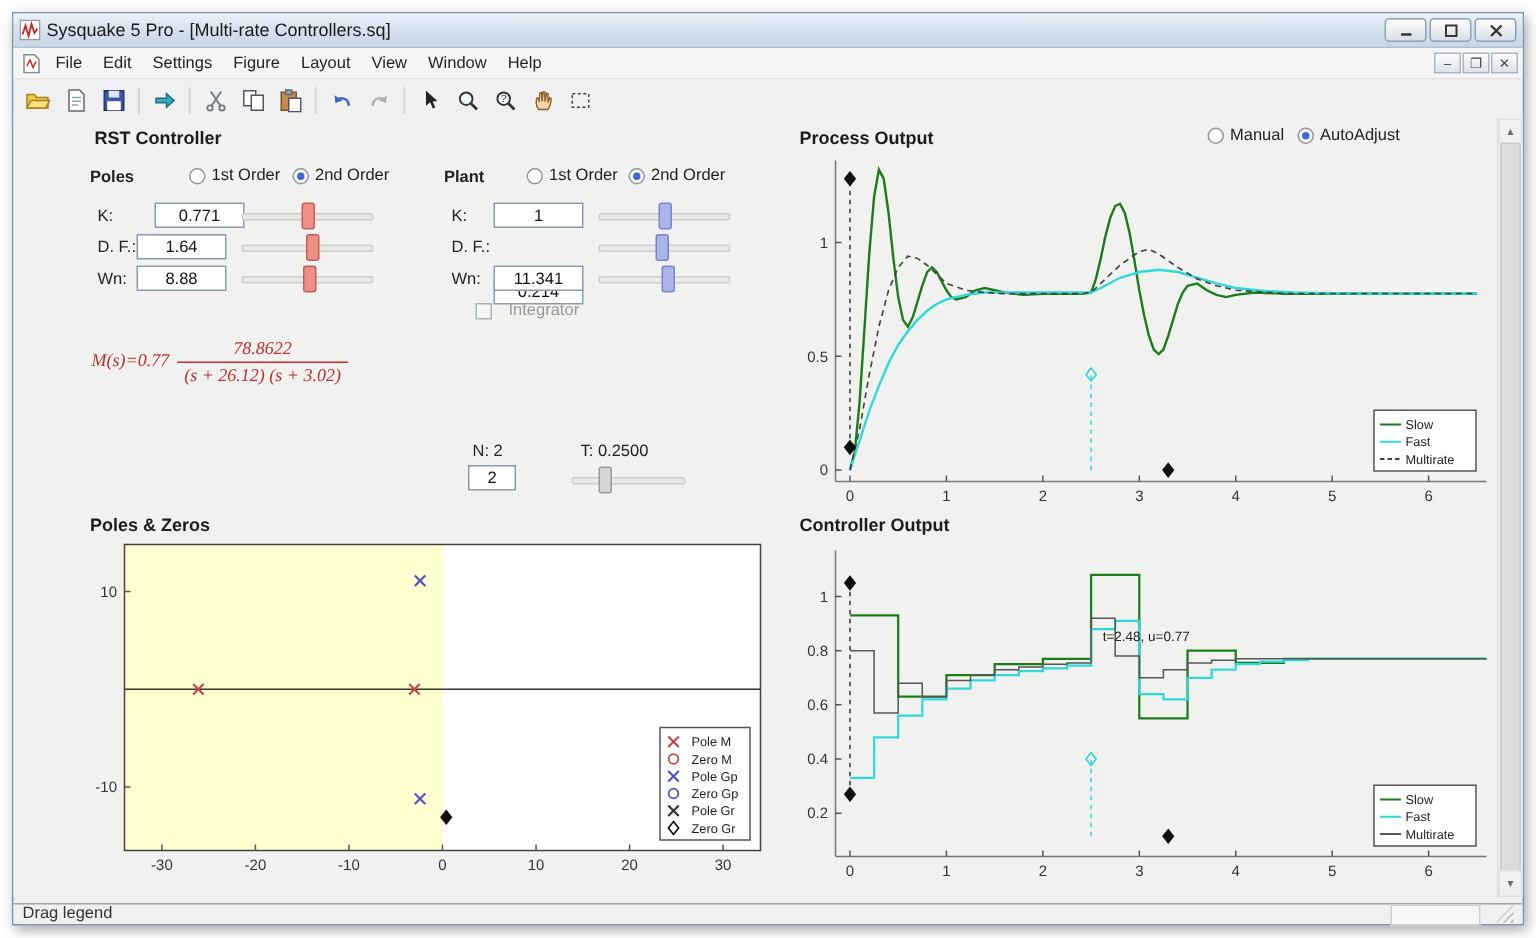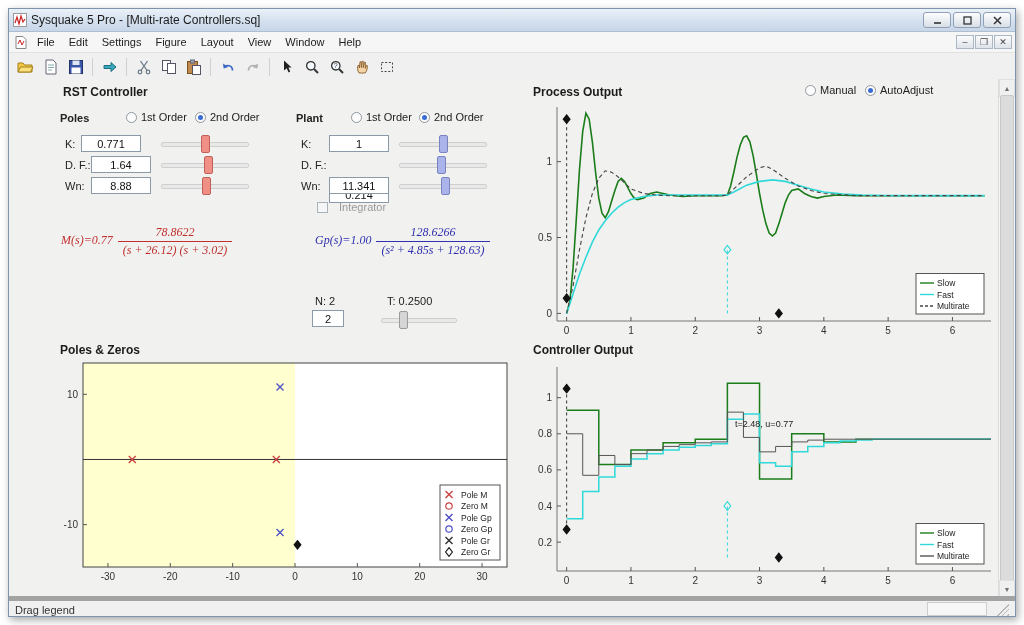--- a/index.html
+++ b/index.html
@@ -46,21 +46,21 @@
   .frac{display:inline-block;text-align:center;vertical-align:middle;margin-left:5px;}
   .frac .num{display:block;padding:0 5px 1px;border-bottom:1px solid currentColor;}
   .frac .den{display:block;padding:1px 5px 0;}
   
   .plot{position:absolute;}
   .plot svg text{font-family:"Liberation Sans",sans-serif;}
   .plot svg .tick{font-size:10px;fill:#333;}
   .plot svg .lg{font-size:8.5px;fill:#222;}
   .plot svg .anno{font-size:9px;fill:#222;}
   
-  .statusbar{position:absolute;left:0;right:0;bottom:0;height:20px;background:#f0f0f0;border-top:5px solid #a3a3a3;display:flex;align-items:flex-end;font-size:11px;color:#333;padding:0 6px;box-sizing:border-box;}
+  .statusbar{position:absolute;left:0;right:0;bottom:0;height:14px;background:#f0f0f0;border-top:1px solid #a3a3a3;display:flex;align-items:flex-start;font-size:11px;color:#333;padding:0 6px;box-sizing:border-box;}
   .status-fill{flex:1;}
   .status-box{width:58px;height:12px;border:1px solid #cdcdcd;background:#f7f7f7;margin-right:10px;}
   .grip{width:12px;height:12px;background:
     linear-gradient(135deg,transparent 50%,#b9b9b9 50%,#b9b9b9 55%,transparent 55%,transparent 70%,#b9b9b9 70%,#b9b9b9 75%,transparent 75%,transparent 90%,#b9b9b9 90%);}
 </style>
 </head>
 <body>
 
 <div class="app">
 
@@ -214,21 +214,21 @@
     <span class="radio" style="left:117px;top:32px;">
         <span class="rcirc"></span>
         <span>1st Order</span>
       </span>
     <span class="radio checked" style="left:186px;top:32px;">
         <span class="rcirc"></span>
         <span>2nd Order</span>
       </span>
 
     <div class="lbl" style="left:56px;top:59px;">K:</div>
-    <input class="num-input" style="left: 72px; top: 56px; width: 52px;" value="0.771">
+    <input class="num-input" style="left: 94px; top: 56px; width: 52px;" value="0.771">
     <span class="slider" style="left:152px;top:56px;width:88px;">
         <span class="strack"></span>
         <span class="sthumb thumb-red" style="left:46%;"></span>
       </span>
 
     <div class="lbl" style="left:56px;top:80px;">D. F.:</div>
     <input class="num-input" style="left: 82px; top: 77px; width: 52px;" value="1.64">
     <span class="slider" style="left:152px;top:77px;width:88px;">
         <span class="strack"></span>
         <span class="sthumb thumb-red" style="left:49%;"></span>
@@ -274,23 +274,20 @@
     <span class="slider" style="left:390px;top:98px;width:88px;">
         <span class="strack"></span>
         <span class="sthumb thumb-blue" style="left:48%;"></span>
       </span>
 
     <span class="checkbox" style="left:308px;top:122px;">
         <span class="cbox"></span>
         <span>Integrator</span>
       </span>
 
-    <div class="formula blue" style="left:306px;top:146px;">
-      <span>Gp(s)=1.00</span><span class="frac"><span class="num">128.6266</span><span class="den">(s² + 4.85s + 128.63)</span></span>
-    </div>
 
     <div class="lbl" style="left:306px;top:216px;">N: 2</div>
     <input class="num-input" style="left: 303px; top: 231px; width: 24px;" value="2">
     <div class="lbl" style="left:378px;top:216px;">T: 0.2500</div>
     <span class="slider" style="left:372px;top:232px;width:76px;">
         <span class="strack"></span>
         <span class="sthumb thumb-gray" style="left:24%;"></span>
       </span>
 
     <div class="panel-title" style="left:524px;top:6px;">Process Output</div>

